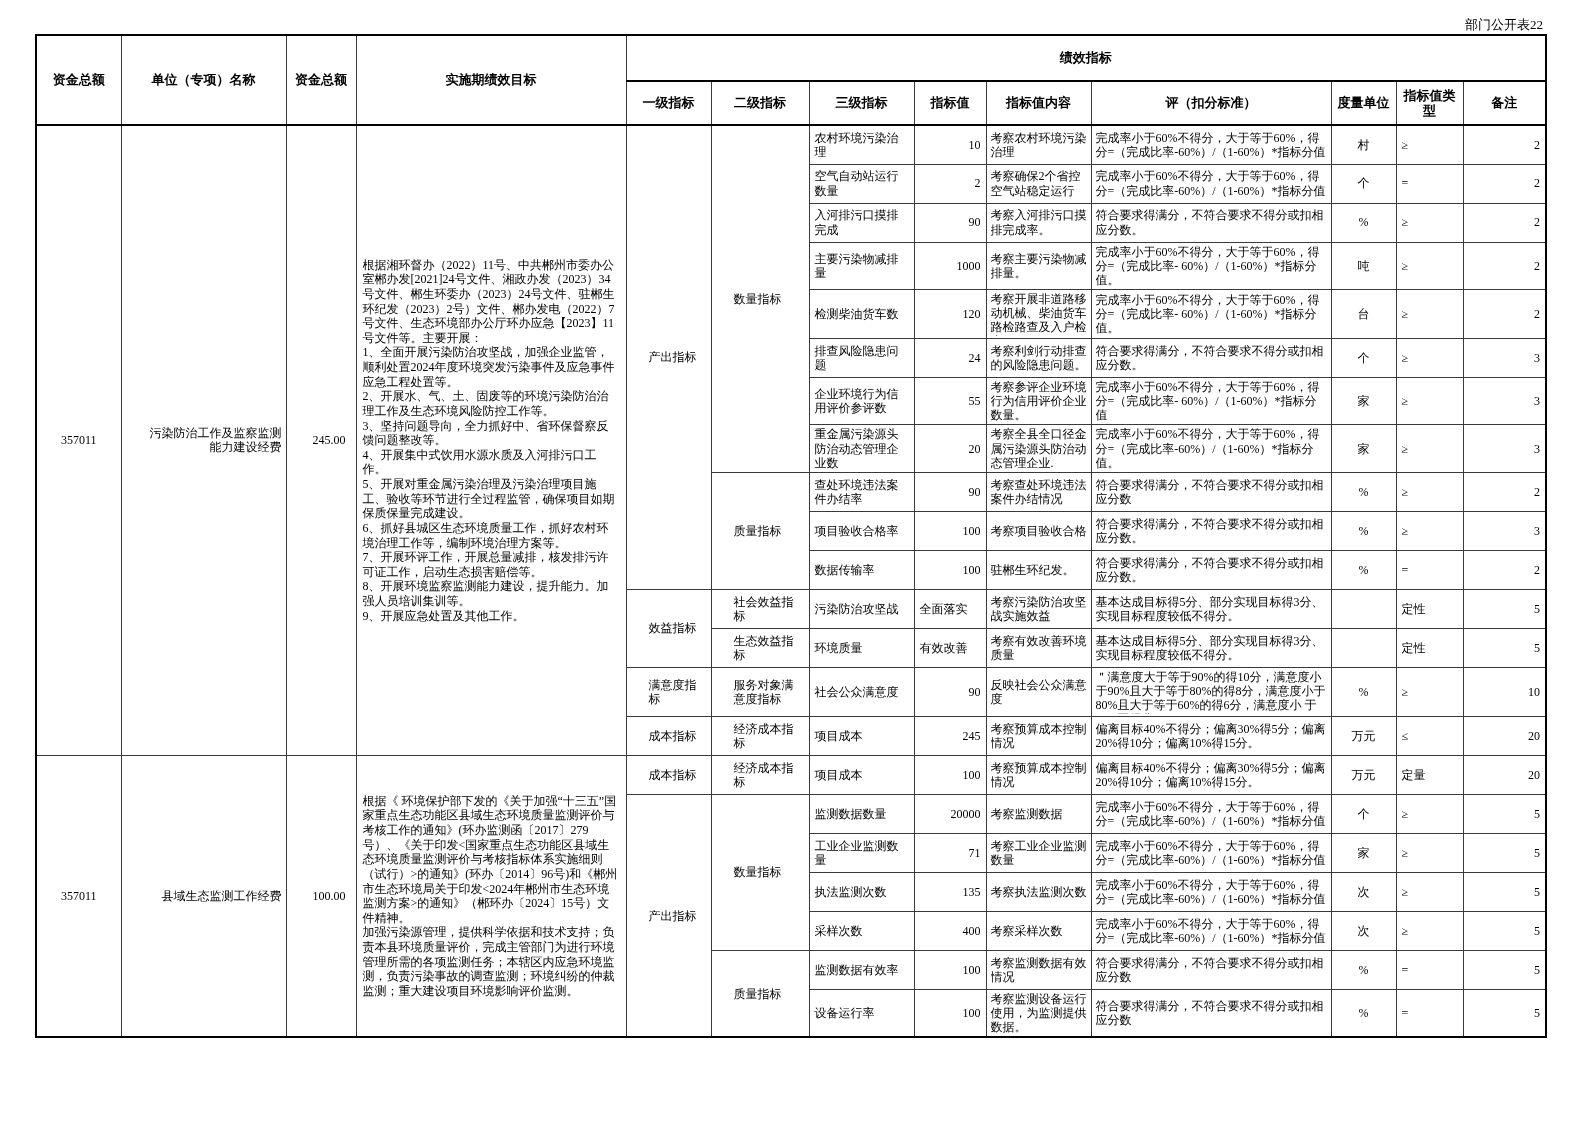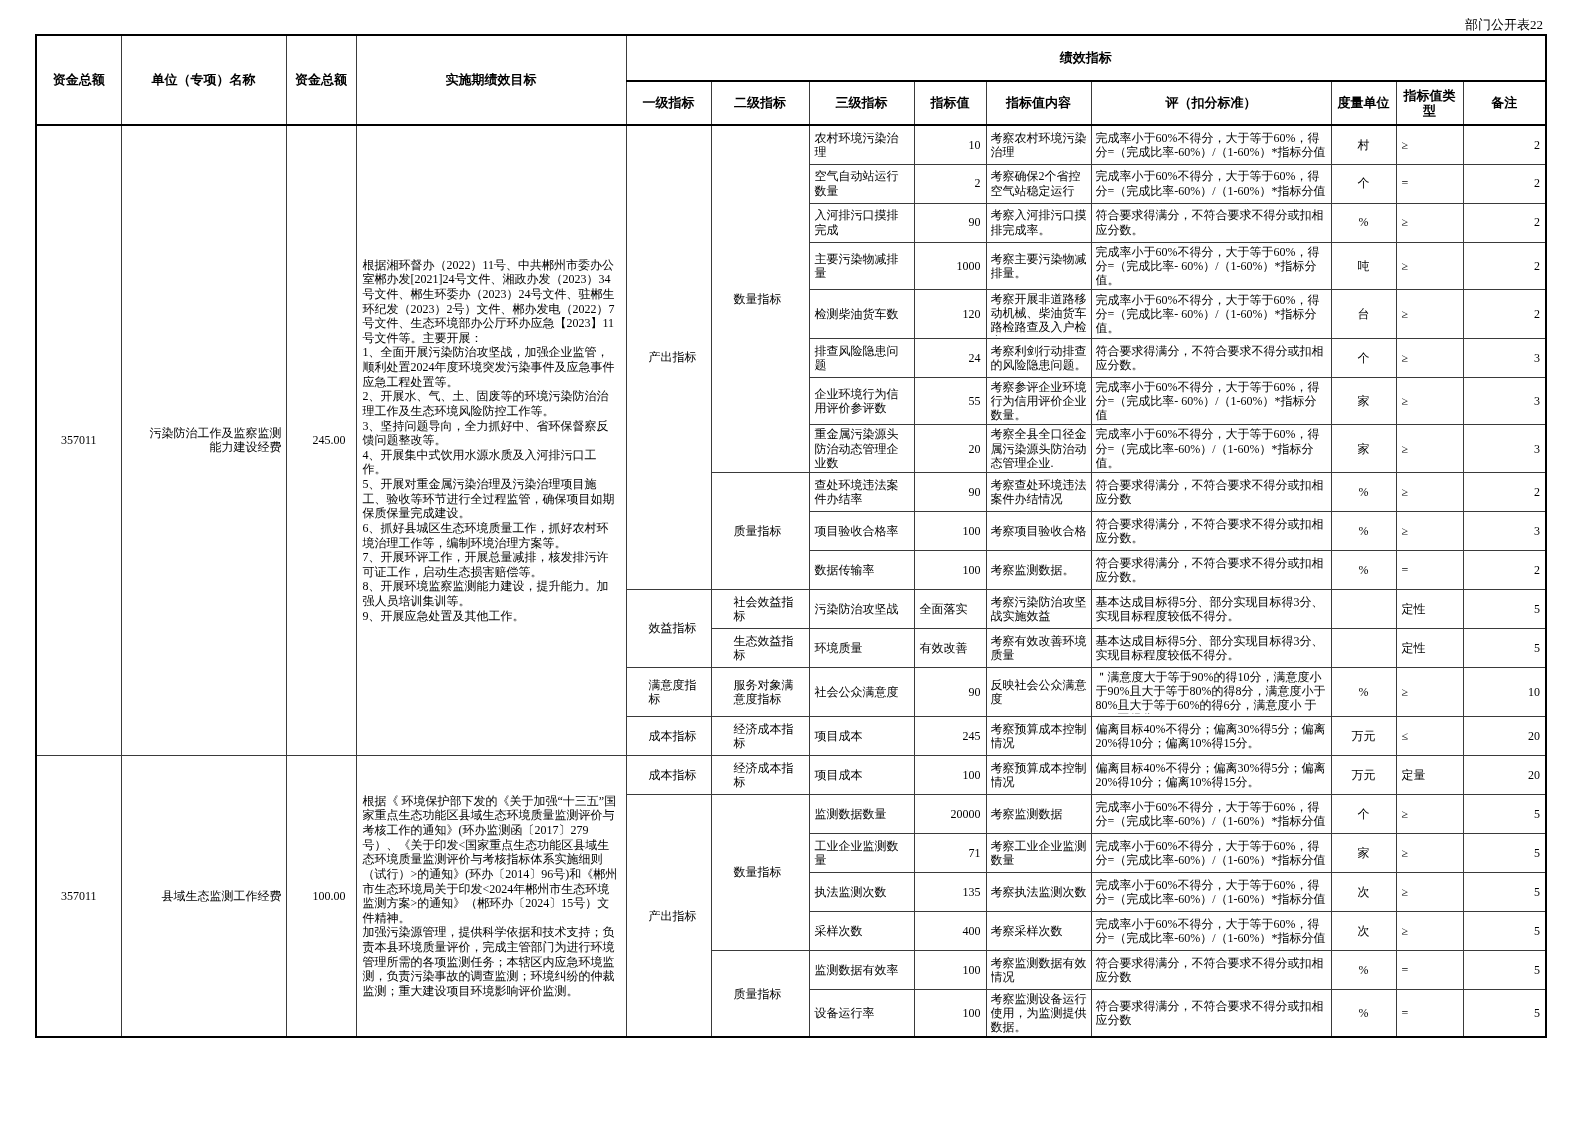--- a/index.html
+++ b/index.html
@@ -224,21 +224,21 @@
             <div class="clip">符合要求得满分，不符合要求不得分或扣相应分数。</div>
           </td>
         <td class="cu">%</td>
         <td class="ct">≥</td>
         <td class="cn">3</td>
       </tr>
       <tr>
         <td class="ci3">数据传输率</td>
         <td class="cv num">100</td>
         <td class="cc">
-            <div class="clip">考察监测数据。</div>
+            <div class="clip">驻郴生环纪发。</div>
           </td>
         <td class="ce">
             <div class="clip">符合要求得满分，不符合要求不得分或扣相应分数。</div>
           </td>
         <td class="cu">%</td>
         <td class="ct">=</td>
         <td class="cn">2</td>
       </tr>
       <tr>
         <td class="ci" rowspan="2">效益指标</td>

